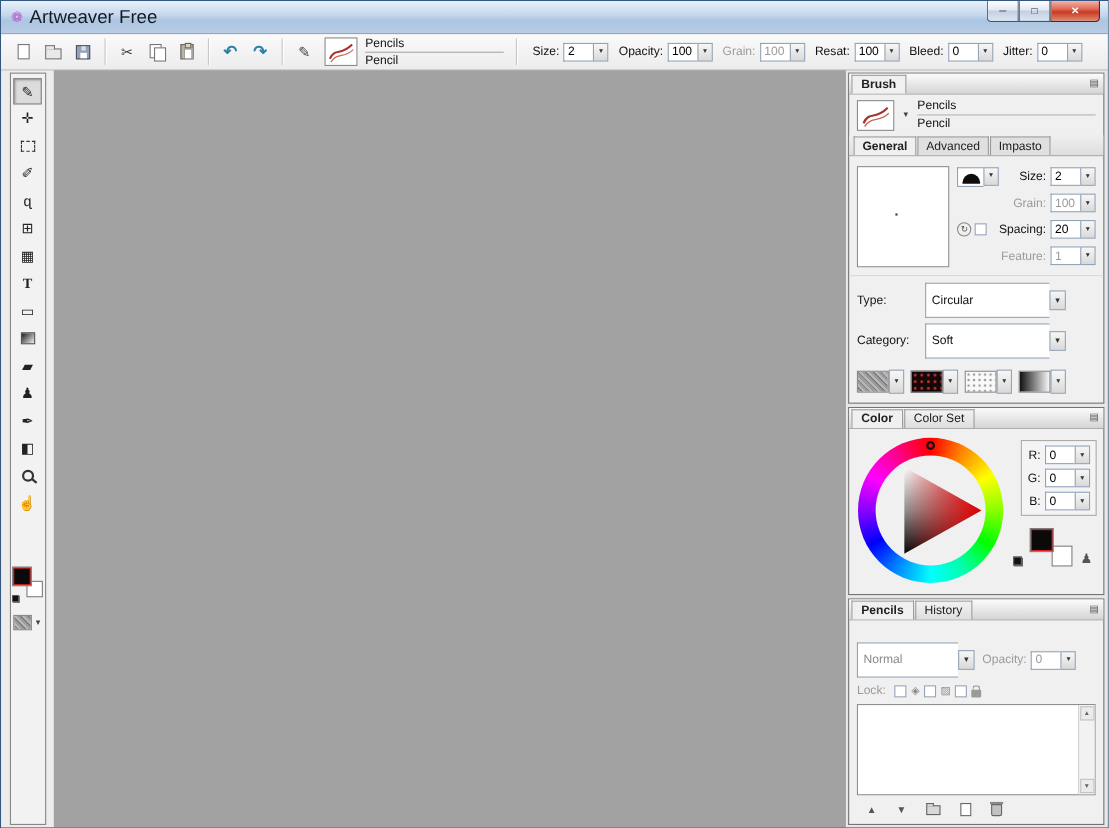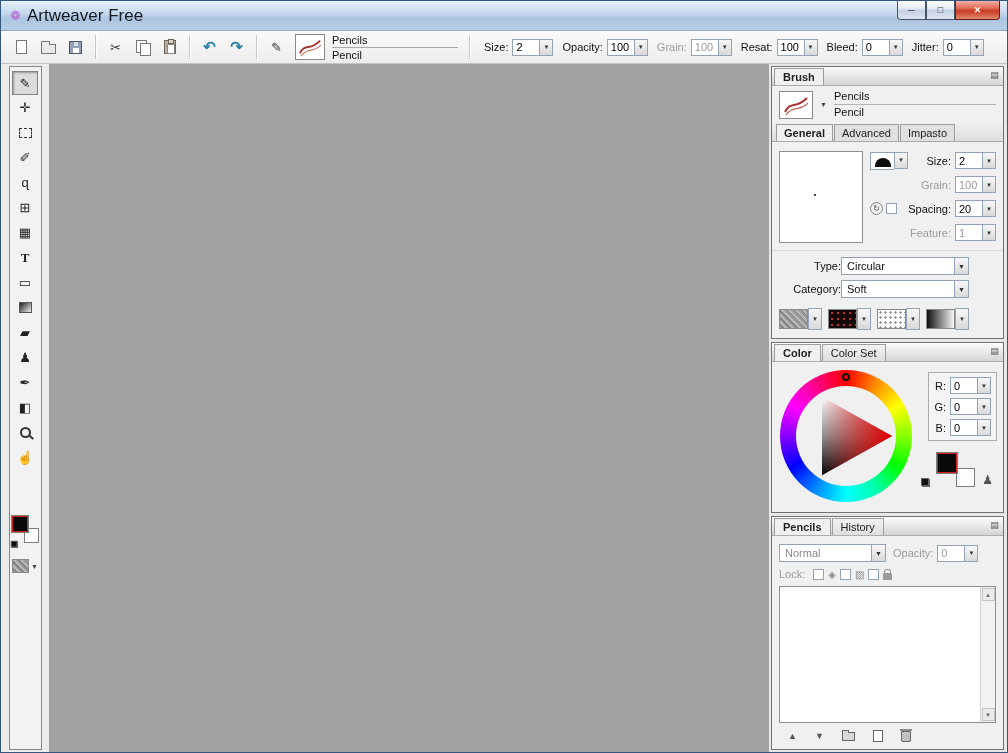--- a/index.html
+++ b/index.html
@@ -129,23 +129,23 @@
   .tipval { width:24px; height:18px; background:#fff; border:1px solid #93a3b8; border-right:none;
             display:flex; align-items:flex-end; justify-content:center; }
   .tipshape { width:16px; height:9px; background:#0d0d0d; border-radius:8px 8px 0 0; margin-bottom:2px; }
   .circle-icon { width:13px; height:13px; border:1px solid #888; border-radius:50%; font-size:8px;
                  color:#555; display:flex; align-items:center; justify-content:center; margin-right:3px; }
   .chk { width:11px; height:11px; background:#fff; border:1px solid #93a3b8; display:inline-block; }
   .bfrow .chk { margin-right:4px; }
 
   .ddrows { padding:6px 7px 4px; display:flex; flex-direction:column; gap:5px; border-top:1px solid #dadada; margin-top:4px; }
   .ddrow { display:flex; align-items:center; }
-  .ddlabel { width:62px; font-size:11px;text-align:right; }
+  .ddlabel { width:62px; font-size:11px; }
   .combo { display:inline-flex; align-items:center; }
-  .combo-val { height:18px; border:1px solid #93a3b8; border-right:none; background:#fff; font-size:11px;
+  .combo-val { height:32px; border:1px solid #93a3b8; border-right:none; background:#fff; font-size:11px;
                padding:1px 5px; display:flex; align-items:center; }
   .combo-btn { width:15px; height:18px; border:1px solid #93a3b8; background:linear-gradient(#f7f7f7,#d9d9d9);
                display:flex; align-items:center; justify-content:center; font-size:7px; color:#333; }
   .ddrow .combo-val { width:113px; }
 
   .texrow { display:flex; gap:6px; padding:6px 7px 8px; }
   .texcombo { display:inline-flex; align-items:center; }
   .texthumb { width:29px; height:20px; border:1px solid #8a8a8a; }
   .texthumb.small { width:17px; height:14px; }
   .tex-noise { background:repeating-linear-gradient(45deg,#9c9c9c 0 2px,#7e7e7e 2px 3px,#b7b7b7 3px 5px); }
@@ -172,21 +172,21 @@
   .rgblabel { font-size:11px; margin-right:4px; }
   .swatcharea { display:flex; align-items:flex-end; gap:7px; margin-top:12px; margin-right:4px; }
   .fgbg { position:relative; width:38px; height:34px; }
   .fgbg .back { position:absolute; right:0; bottom:0; width:19px; height:19px; background:#fff; border:1px solid #7c7c7c; }
   .fgbg .front { position:absolute; left:0; top:0; width:20px; height:20px; background:#0a0a0a;
                  border:1px solid #d02020; outline:1px solid #7c7c7c; }
   .stamp { color:#555; font-size:12px; }
 
   
   .layers-panel { flex:1; display:flex; flex-direction:column; min-height:0; }
-  .lrow1 { display:flex; align-items:center; padding:8px 7px 2px; }
+  .lrow1 { display:flex; align-items:center; padding:20px 7px 2px; }
   .blend .combo-val { width:92px; color:#8a8a8a; }
   .graylab { color:#9b9b9b; }
   .lrow2 { display:flex; align-items:center; gap:4px; padding:4px 7px 6px; }
   .locklabel { font-size:11px; color:#9b9b9b; margin-right:4px; }
   .lockico { color:#8b8b8b; font-size:10px; }
   .mini-lock { position:relative; width:9px; height:7px; background:#9a9a9a; border-radius:1px; margin-top:4px; display:inline-block; }
   .mini-lock::before { content:""; position:absolute; left:1px; top:-4px; width:5px; height:5px;
                        border:1.5px solid #9a9a9a; border-bottom:none; border-radius:3px 3px 0 0; }
   .llist { flex:1; margin:0 7px; background:#fff; border:1px solid #8f8f8f; display:flex; justify-content:flex-end; min-height:40px; }
   .vscroll { width:15px; border-left:1px solid #d2d2d2; background:#f2f2f2; display:flex;

